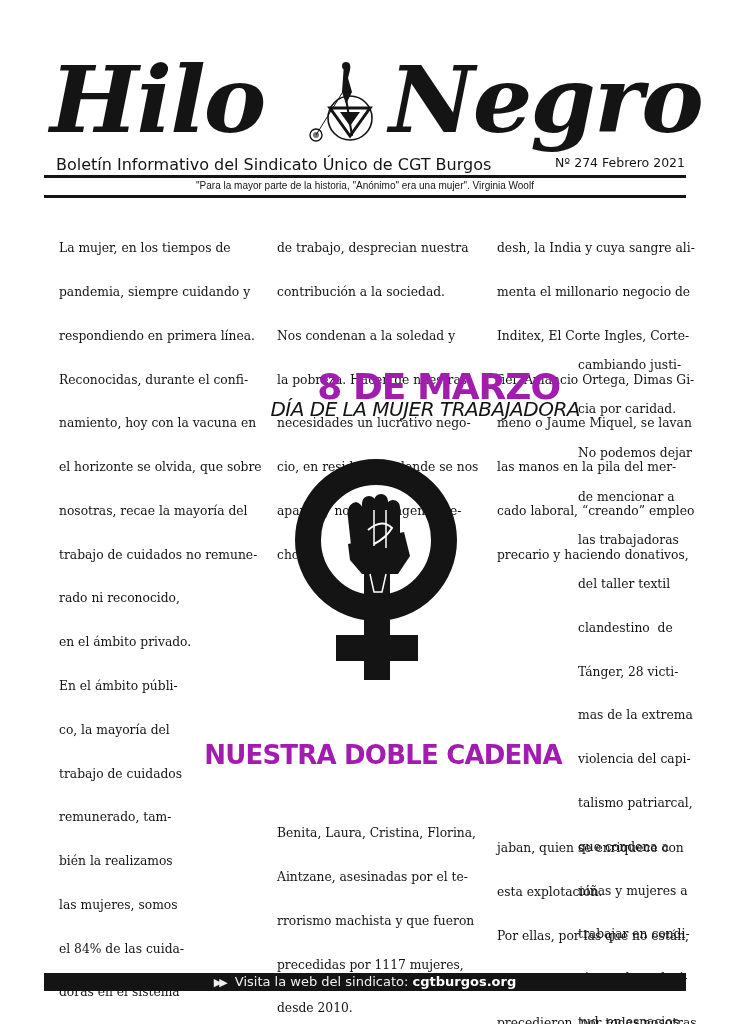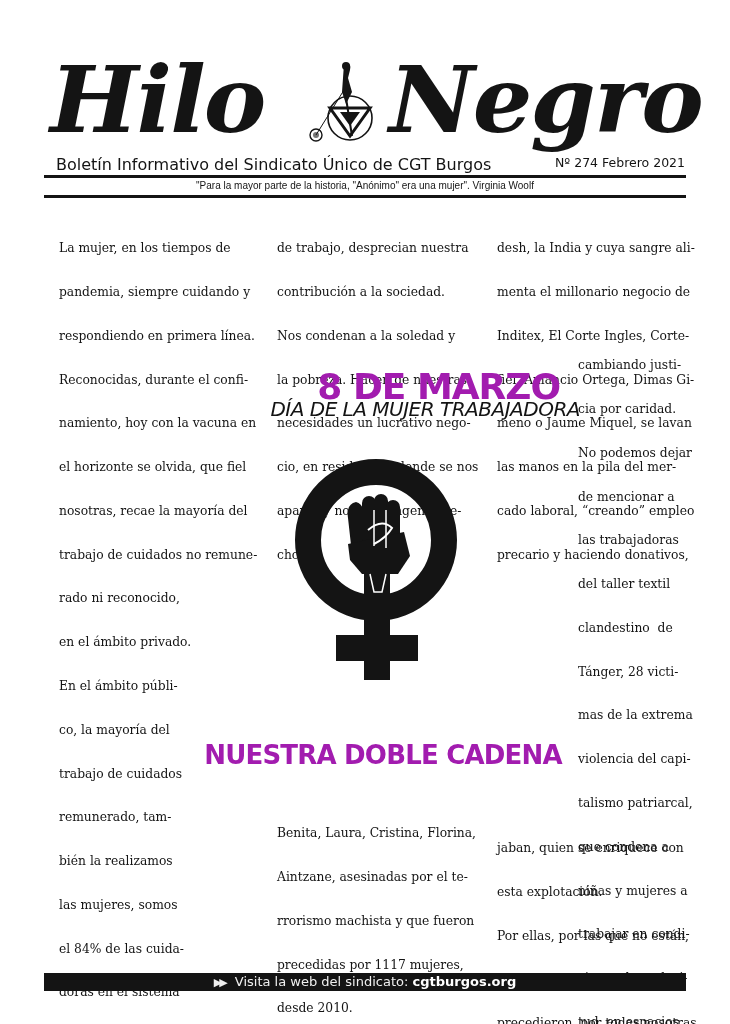--- a/index.html
+++ b/index.html
@@ -55,21 +55,21 @@
 <div class="rule rule1"></div>
 <div class="quote">"Para la mayor parte de la historia, "Anónimo" era una mujer". Virginia Woolf</div>
 <div class="rule rule2"></div>
 
 <div class="col c1">
   <span class="ln">La mujer, en los tiempos de</span>
   <span class="ln">pandemia, siempre cuidando y</span>
   <span class="ln">respondiendo en primera línea.</span>
   <span class="ln">Reconocidas, durante el confi-</span>
   <span class="ln">namiento, hoy con la vacuna en</span>
-  <span class="ln">el horizonte se olvida, que fiel</span>
+  <span class="ln">el horizonte se olvida, que sobre</span>
   <span class="ln">nosotras, recae la mayoría del</span>
   <span class="ln">trabajo de cuidados no remune-</span>
   <span class="ln">rado ni reconocido,</span>
   <span class="ln">en el ámbito privado.</span>
   <span class="ln">En el ámbito públi-</span>
   <span class="ln">co, la mayoría del</span>
   <span class="ln">trabajo de cuidados</span>
   <span class="ln">remunerado, tam-</span>
   <span class="ln">bién la realizamos</span>
   <span class="ln">las mujeres, somos</span>

